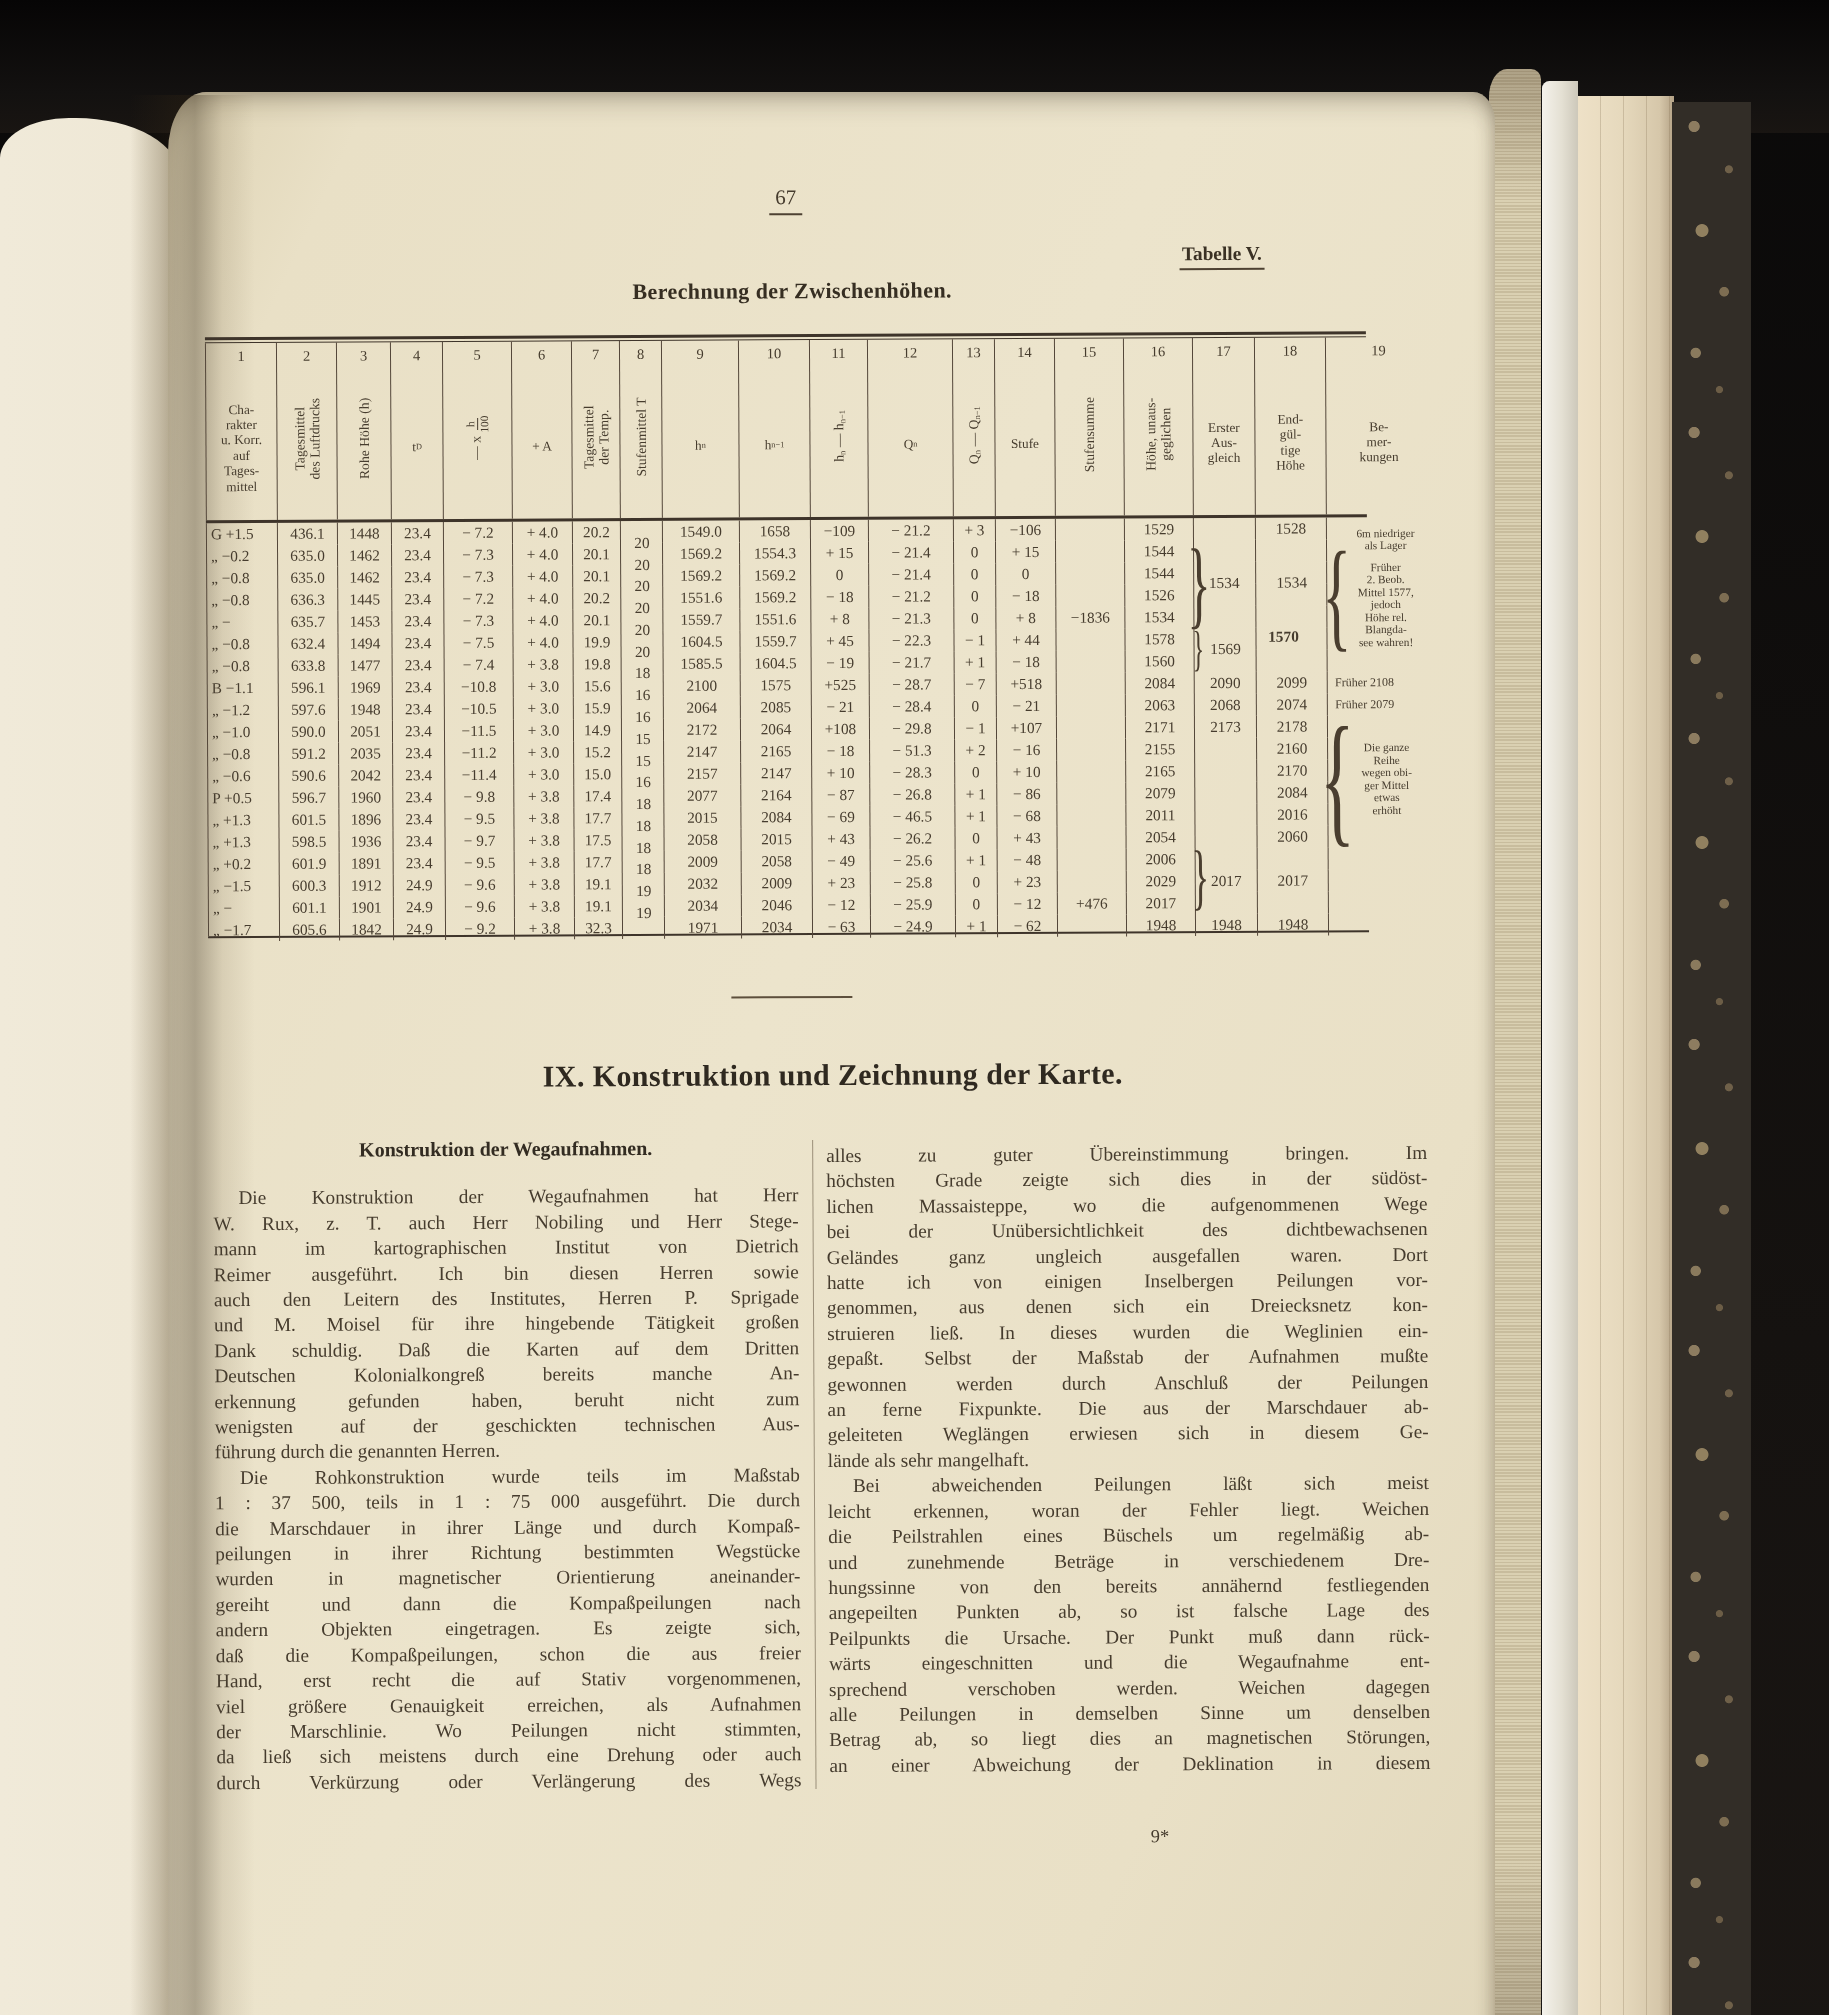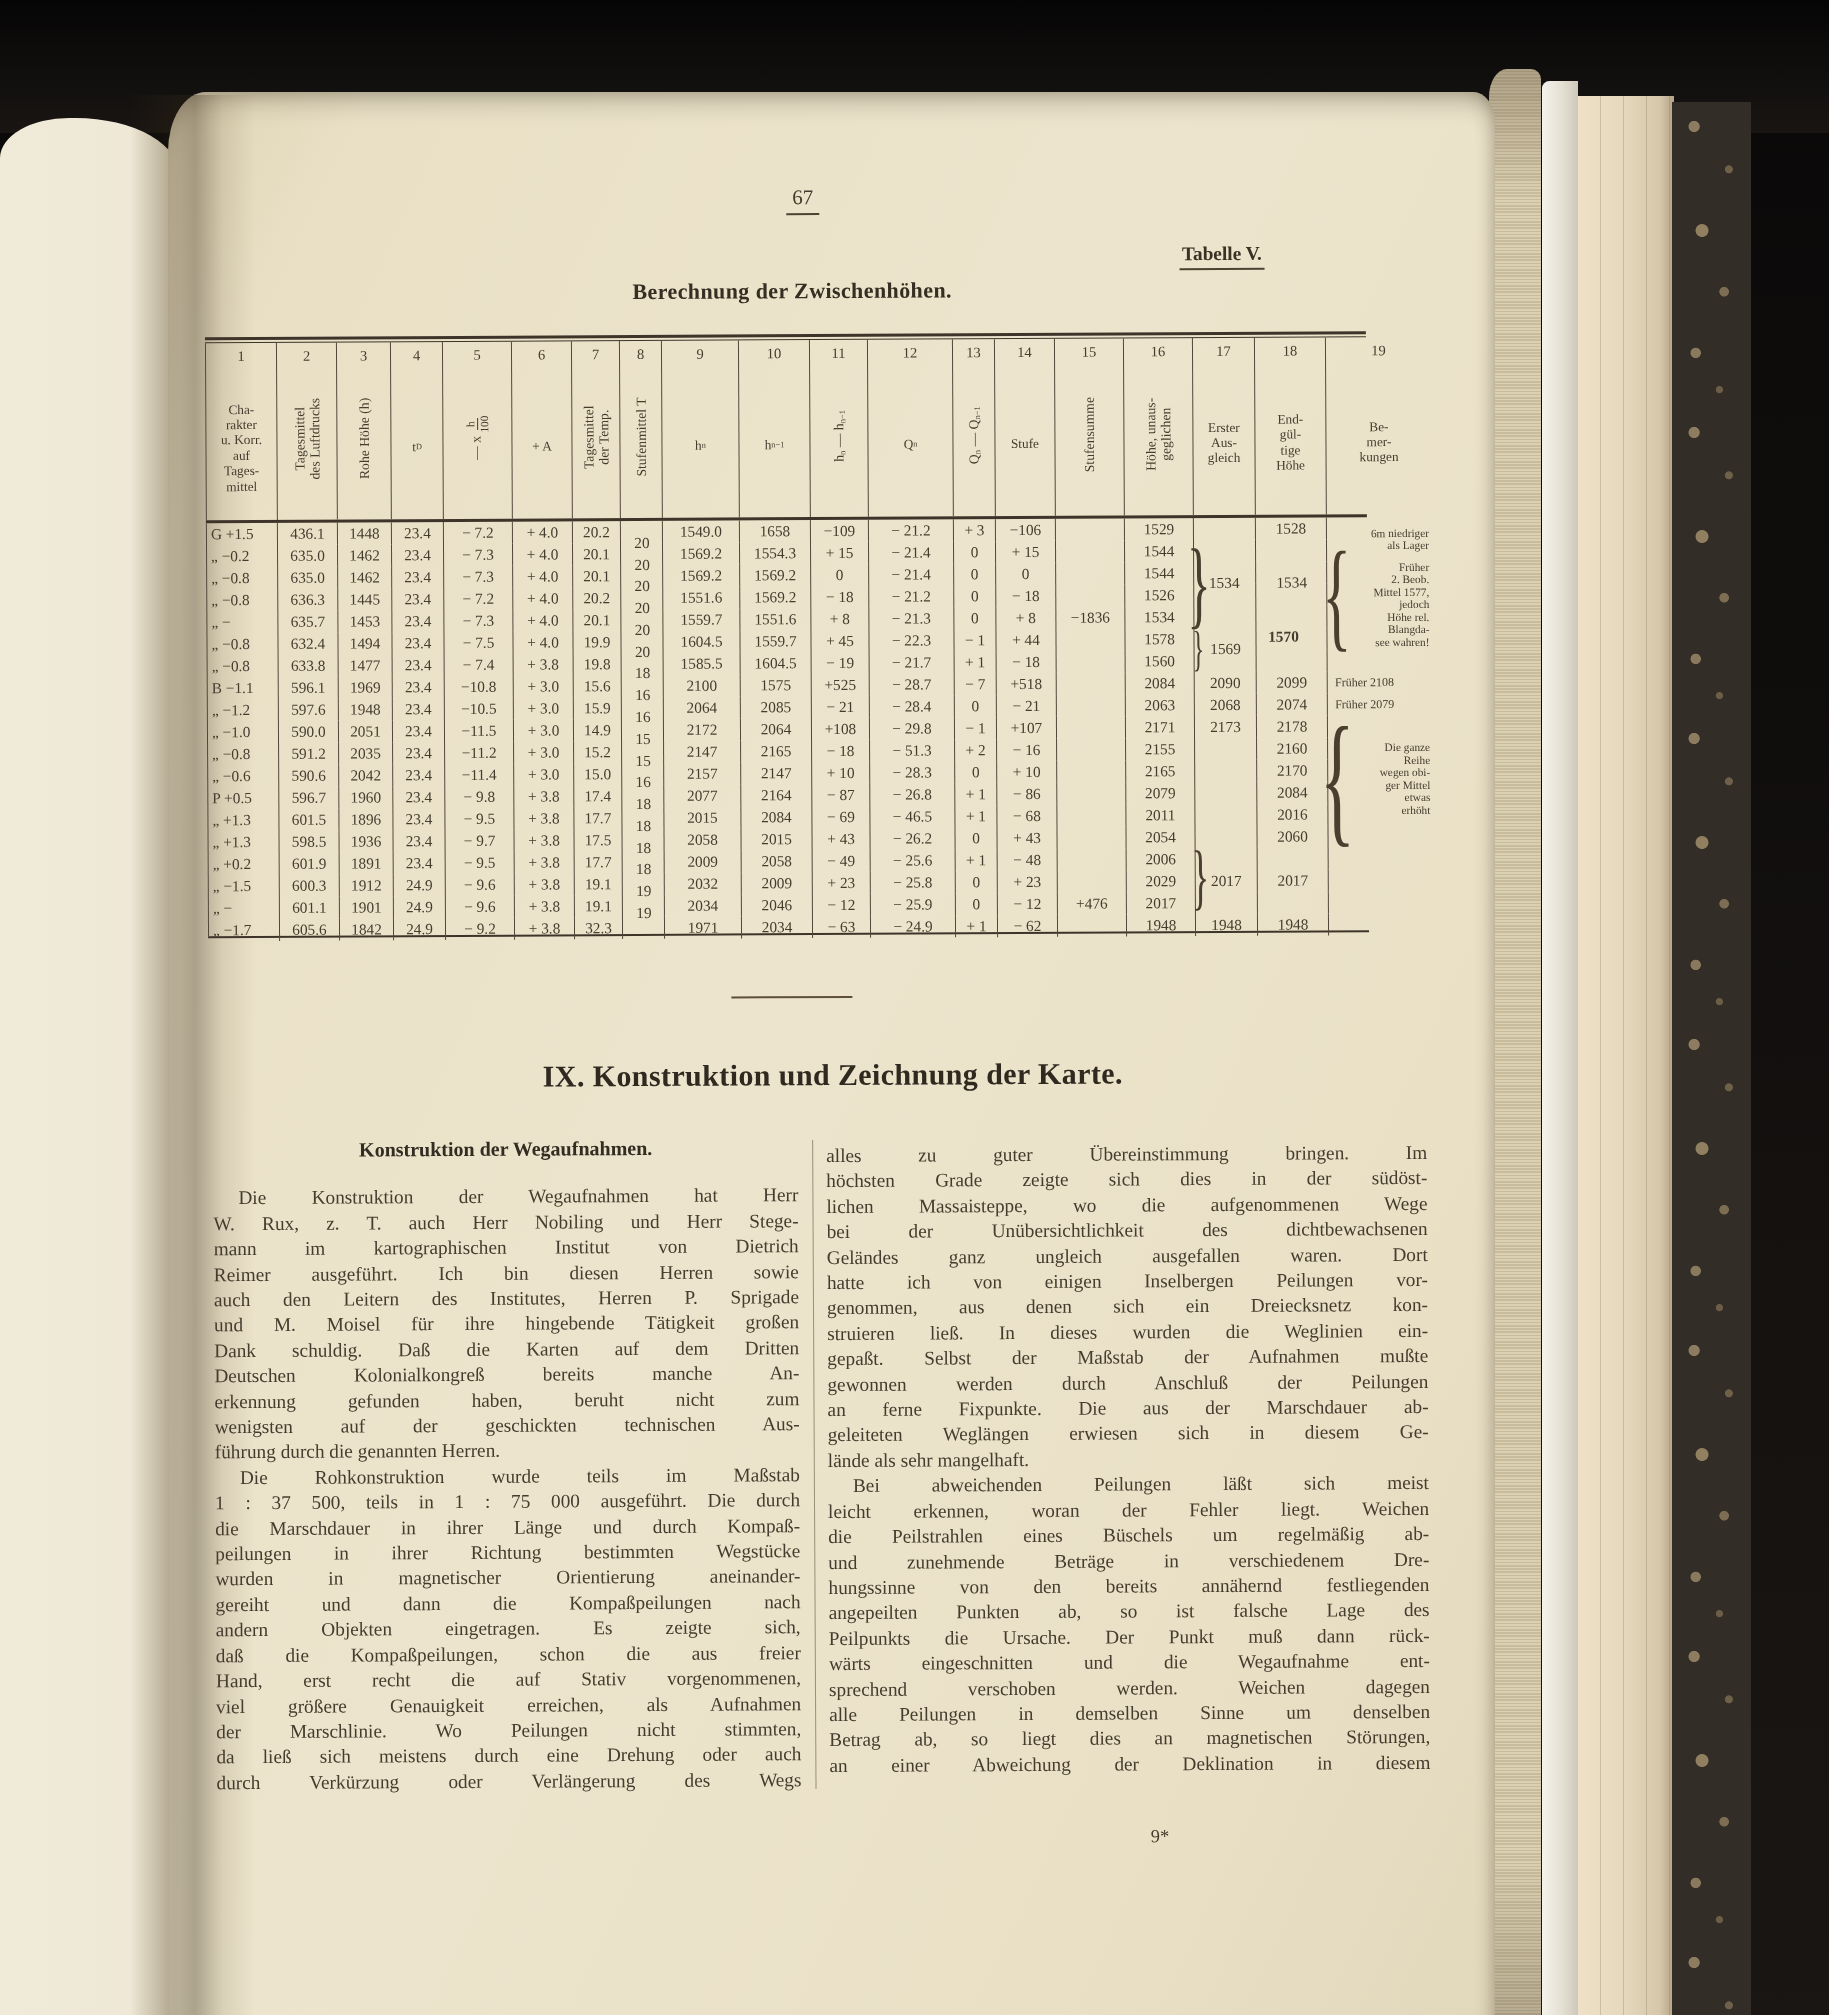--- a/index.html
+++ b/index.html
@@ -39,21 +39,21 @@
           border-top-left-radius:38px 60px;border-top-right-radius:22px 30px;
           border-bottom-left-radius:93px 60px;border-bottom-right-radius:40px 32px;
           background:linear-gradient(115deg,#ded3b4 0%,#e9e0c6 9%,#ece4cc 45%,#e9e0c6 78%,#e1d7bb 100%);
           box-shadow:inset 0 18px 28px -14px rgba(40,30,15,.38), inset -11.3px 0 20px -11.3px rgba(70,55,30,.32),
                      inset 0 -16px 24px -16px rgba(60,45,25,.3);}
   .gutter{position:absolute;left:130px;top:95px;width:125px;height:2055px;pointer-events:none;
           background:linear-gradient(90deg,rgba(56,42,22,0) 0%,rgba(56,42,22,.26) 36%,rgba(50,38,20,.34) 52%,rgba(86,68,40,.12) 74%,rgba(0,0,0,0) 100%);}
   
   .content{position:absolute;left:168px;top:92px;width:1327px;height:2049px;
            transform:rotate(-0.3deg);color:#463c2e;}
-  .pagenum{position:absolute;left:597px;top:93px;width:85px;text-align:center;font-size:21px;}
+  .pagenum{position:absolute;left:580px;top:93px;width:85px;text-align:center;font-size:21px;}
   .pagenum span{display:inline-block;padding:0 5.6px 3.2px;border-bottom:2.8px double #4d4132;}
   .tab-label{position:absolute;left:1016px;top:153px;width:169px;font-size:19.3px;font-weight:bold;color:#3a3124;}
   .tab-label span{display:inline-block;padding:0 2.4px 3.2px;border-bottom:2.4px solid #4d4132;}
   .tab-title{position:absolute;left:274px;top:186px;width:709px;text-align:center;
              font-size:22px;font-weight:bold;letter-spacing:0.4px;color:#362e22;}
   
   .twrap{position:absolute;left:41px;top:242px;width:1225px;}
   .rule-thick{height:3.2px;width:1161px;background:#3e342a;}
   .rule-thin{height:1.2px;width:1161px;background:#3e342a;margin-top:2px;}
   .rule-mid{height:2.8px;width:1161px;background:#3e342a;}
@@ -72,21 +72,21 @@
   .tgrid{display:grid;grid-auto-rows:22px;border-left:0.8px solid #54473a;height:413px;}
   .tcell{display:flex;align-items:center;justify-content:center;border-right:0.8px solid #54473a;
          font-size:15.3px;white-space:pre;overflow:visible;}
   .tcell.c0{justify-content:flex-start;padding-left:4px;}
   .tcell.c18{justify-content:flex-start;padding-left:7.3px;font-size:12px;border-right:none;}
   .toverlay{position:absolute;left:0;top:0;right:0;bottom:0;pointer-events:none;}
   .ov-val,.ov-stufe{position:absolute;display:flex;align-items:center;justify-content:center;
          font-size:15.3px;white-space:pre;}
   .ov-brace{position:absolute;display:flex;align-items:center;justify-content:center;width:18.5px;color:#4a3e2f;}
   .ov-brace span{display:block;transform:scaleX(.5);}
-  .ov-note{position:absolute;display:flex;flex-direction:column;align-items:flex-end;justify-content:center;
+  .ov-note{position:absolute;display:flex;flex-direction:column;align-items:center;justify-content:center;
          font-size:11.3px;line-height:12.5px;text-align:center;}
   
   .divider{position:absolute;left:564px;top:904px;width:121px;height:1.6px;background:#5d4f3c;}
   .heading{position:absolute;left:101px;top:966px;width:1128px;margin:0;text-align:center;
            font-size:30px;font-weight:bold;color:#2f2920;letter-spacing:0.4px;}
   .col-rule{position:absolute;left:644px;top:1048px;width:0.8px;height:649px;background:rgba(90,75,55,.55);}
   .leftcol{position:absolute;left:45px;top:1044px;width:585px;}
   .rightcol{position:absolute;left:658px;top:1051px;width:601px;}
   .subhead{text-align:center;font-size:20px;font-weight:bold;color:#332c22;margin-bottom:23.4px;}
   .pline{font-size:19.3px;line-height:25.4px;text-align:justify;text-align-last:justify;text-justify:inter-word;}

